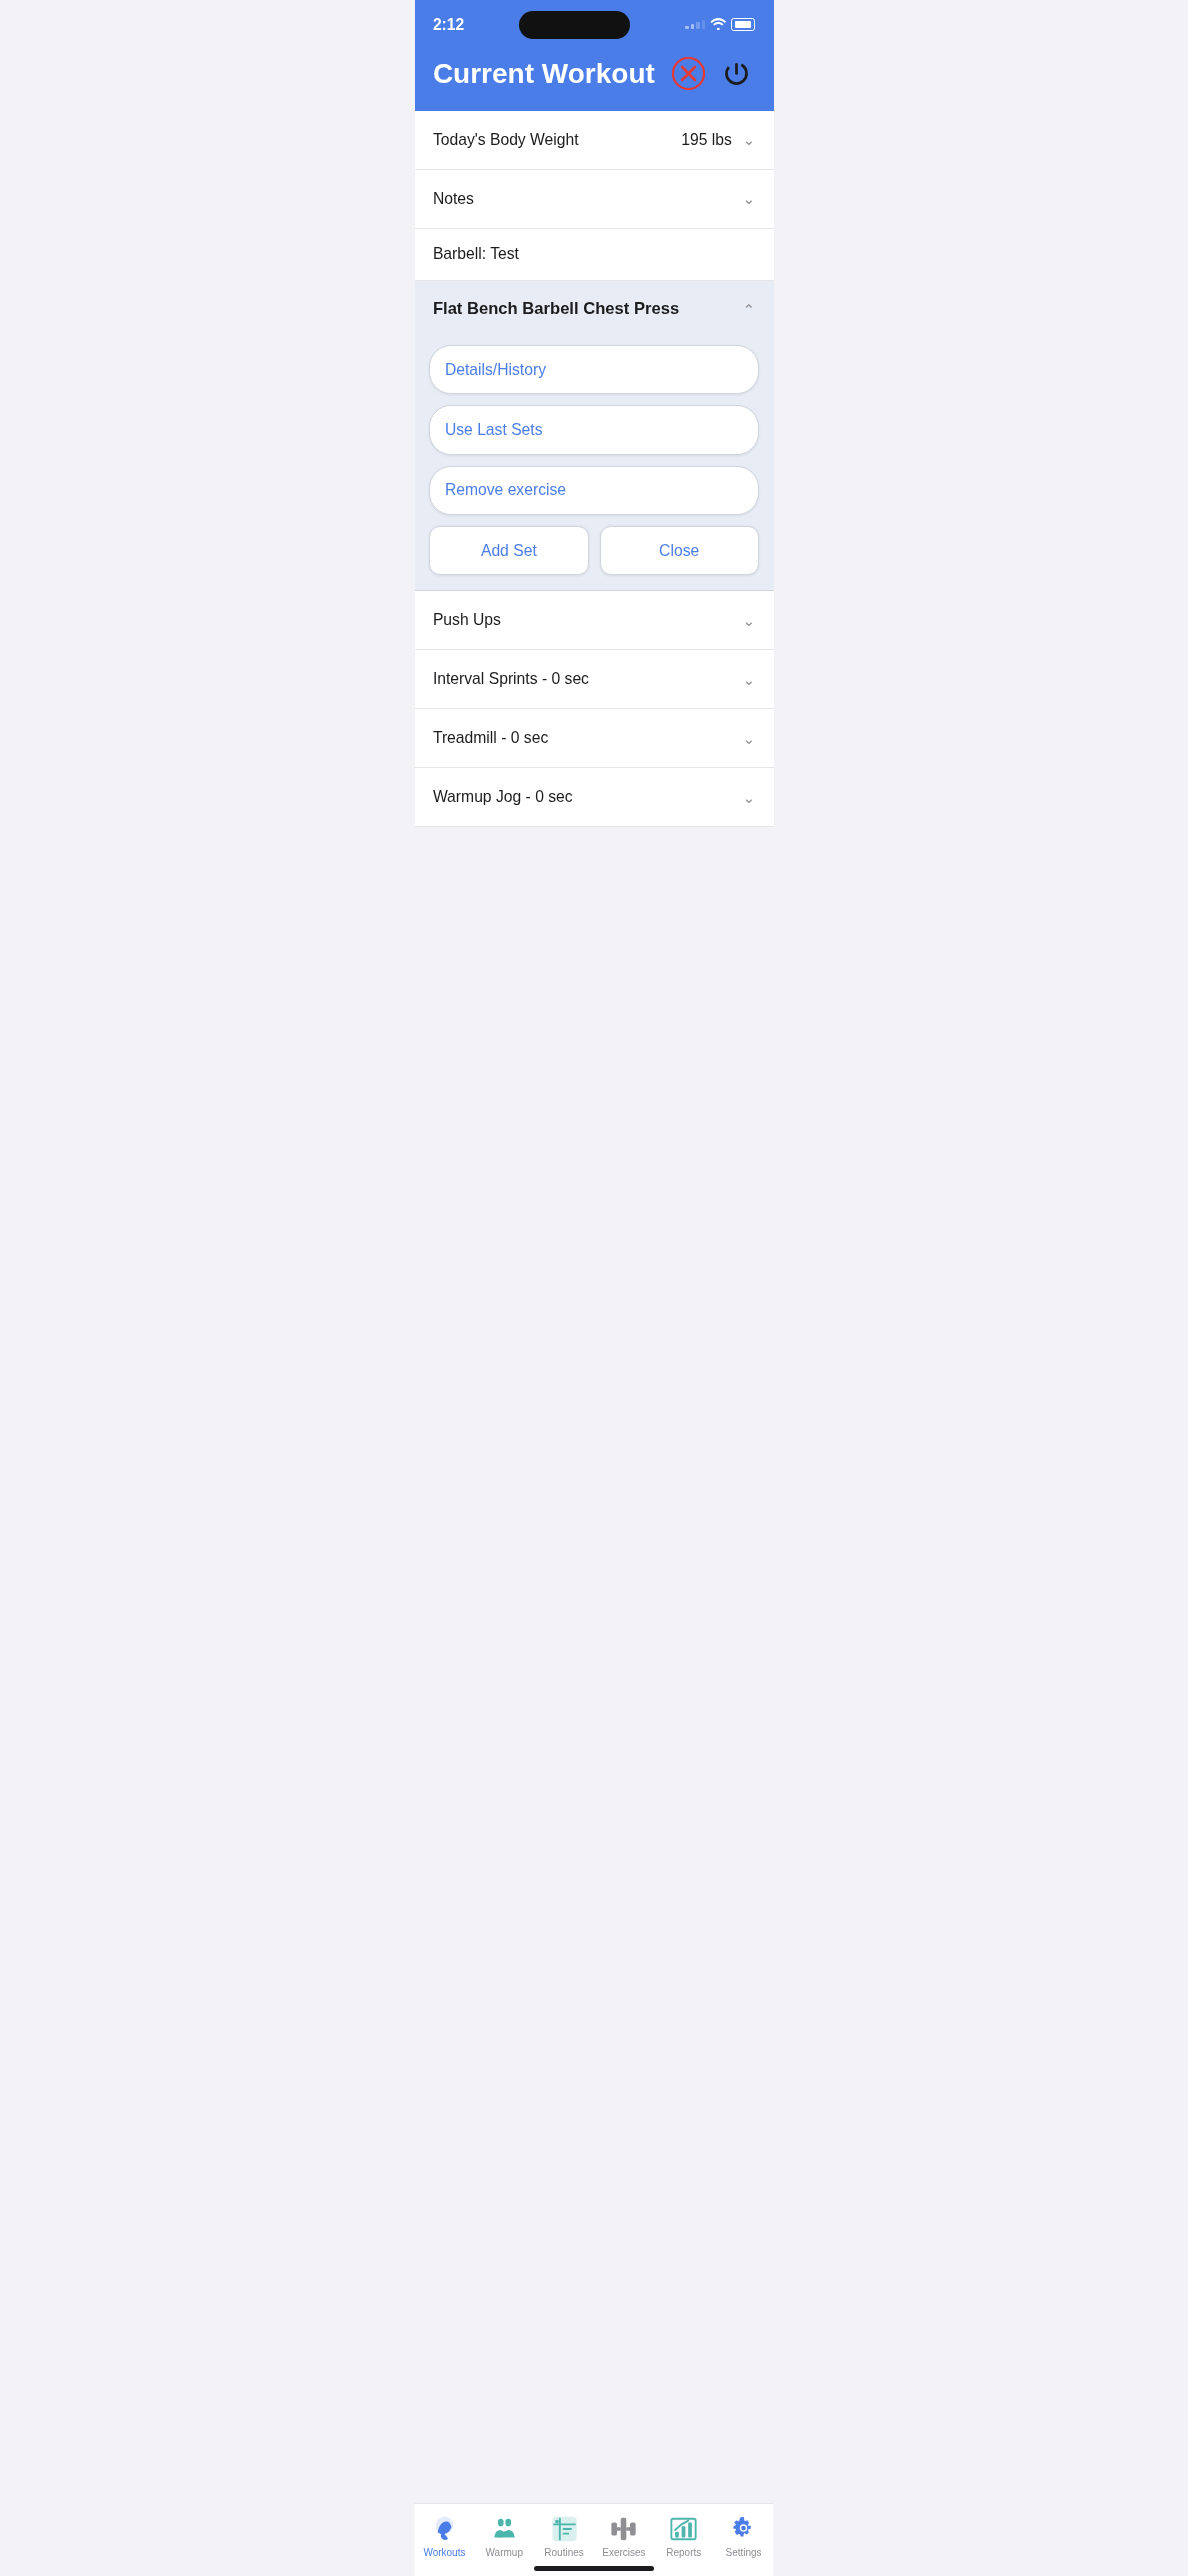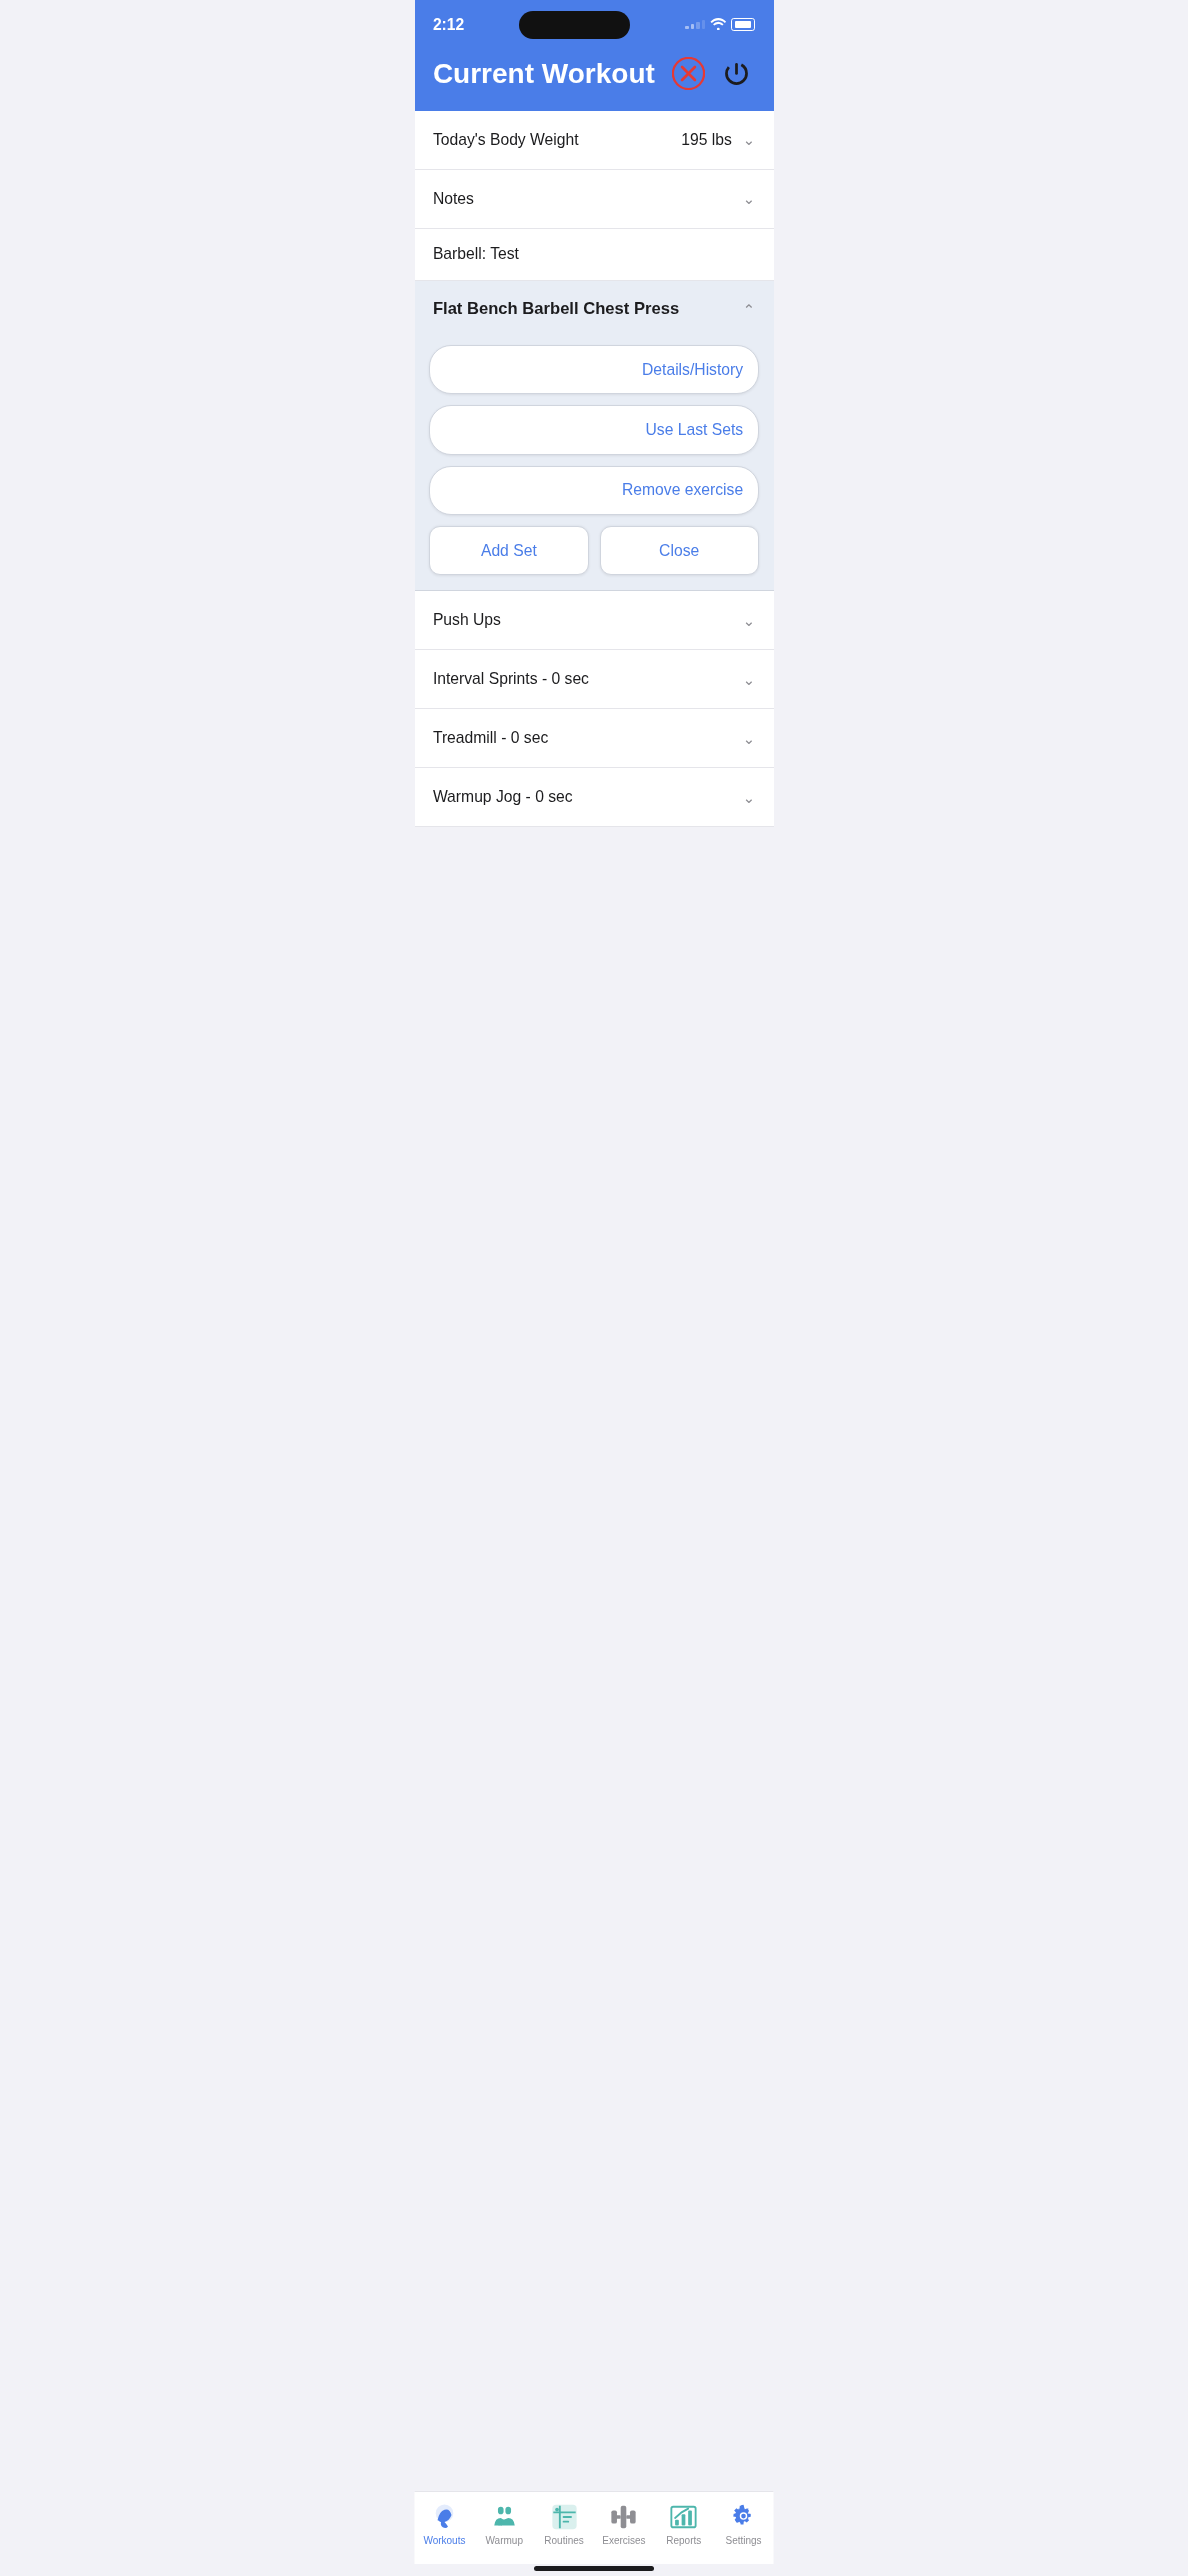--- a/index.html
+++ b/index.html
@@ -207,21 +207,21 @@
       display: flex;
       flex-direction: column;
       gap: 11px;
     }
 
     .action-btn-full {
       background: white;
       border: 0.9px solid #d0d5de;
       border-radius: 22px;
       padding: 14.7px;
-      text-align: right;
+      text-align: left;
       cursor: pointer;
       box-shadow: 0 0.9px 2.8px rgba(0,0,0,0.08);
     }
 
     .action-btn-full span {
       color: #4a7de8;
       font-size: 15.7px;
     }
 
     .action-btns-row {
@@ -257,21 +257,21 @@
     }
 
     .exercise-collapsed-name {
       font-size: 15.7px;
       color: #1c1c1e;
     }
 
     
     .tab-bar {
       position: fixed;
-      bottom: 12px;
+      bottom: 0;
       left: 50%;
       transform: translateX(-50%);
       width: 359px;
       background: white;
       border-top: 0.9px solid #e5e5ea;
       display: flex;
       align-items: flex-start;
       justify-content: space-around;
       padding: 7.4px 0 18.4px 0;
     }

